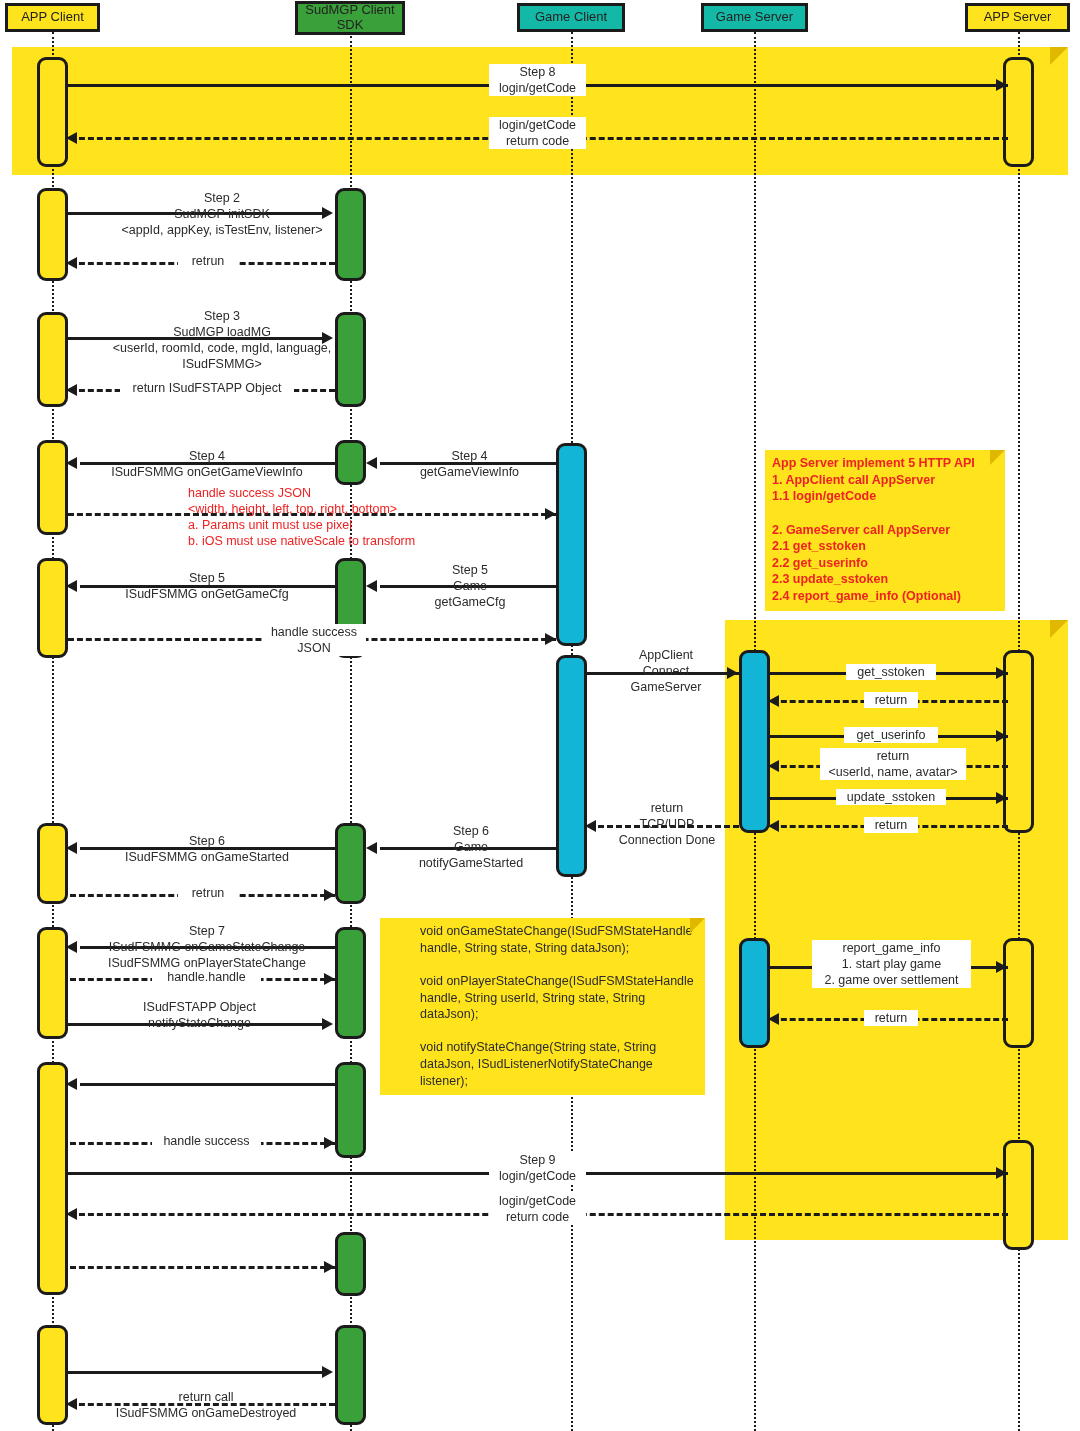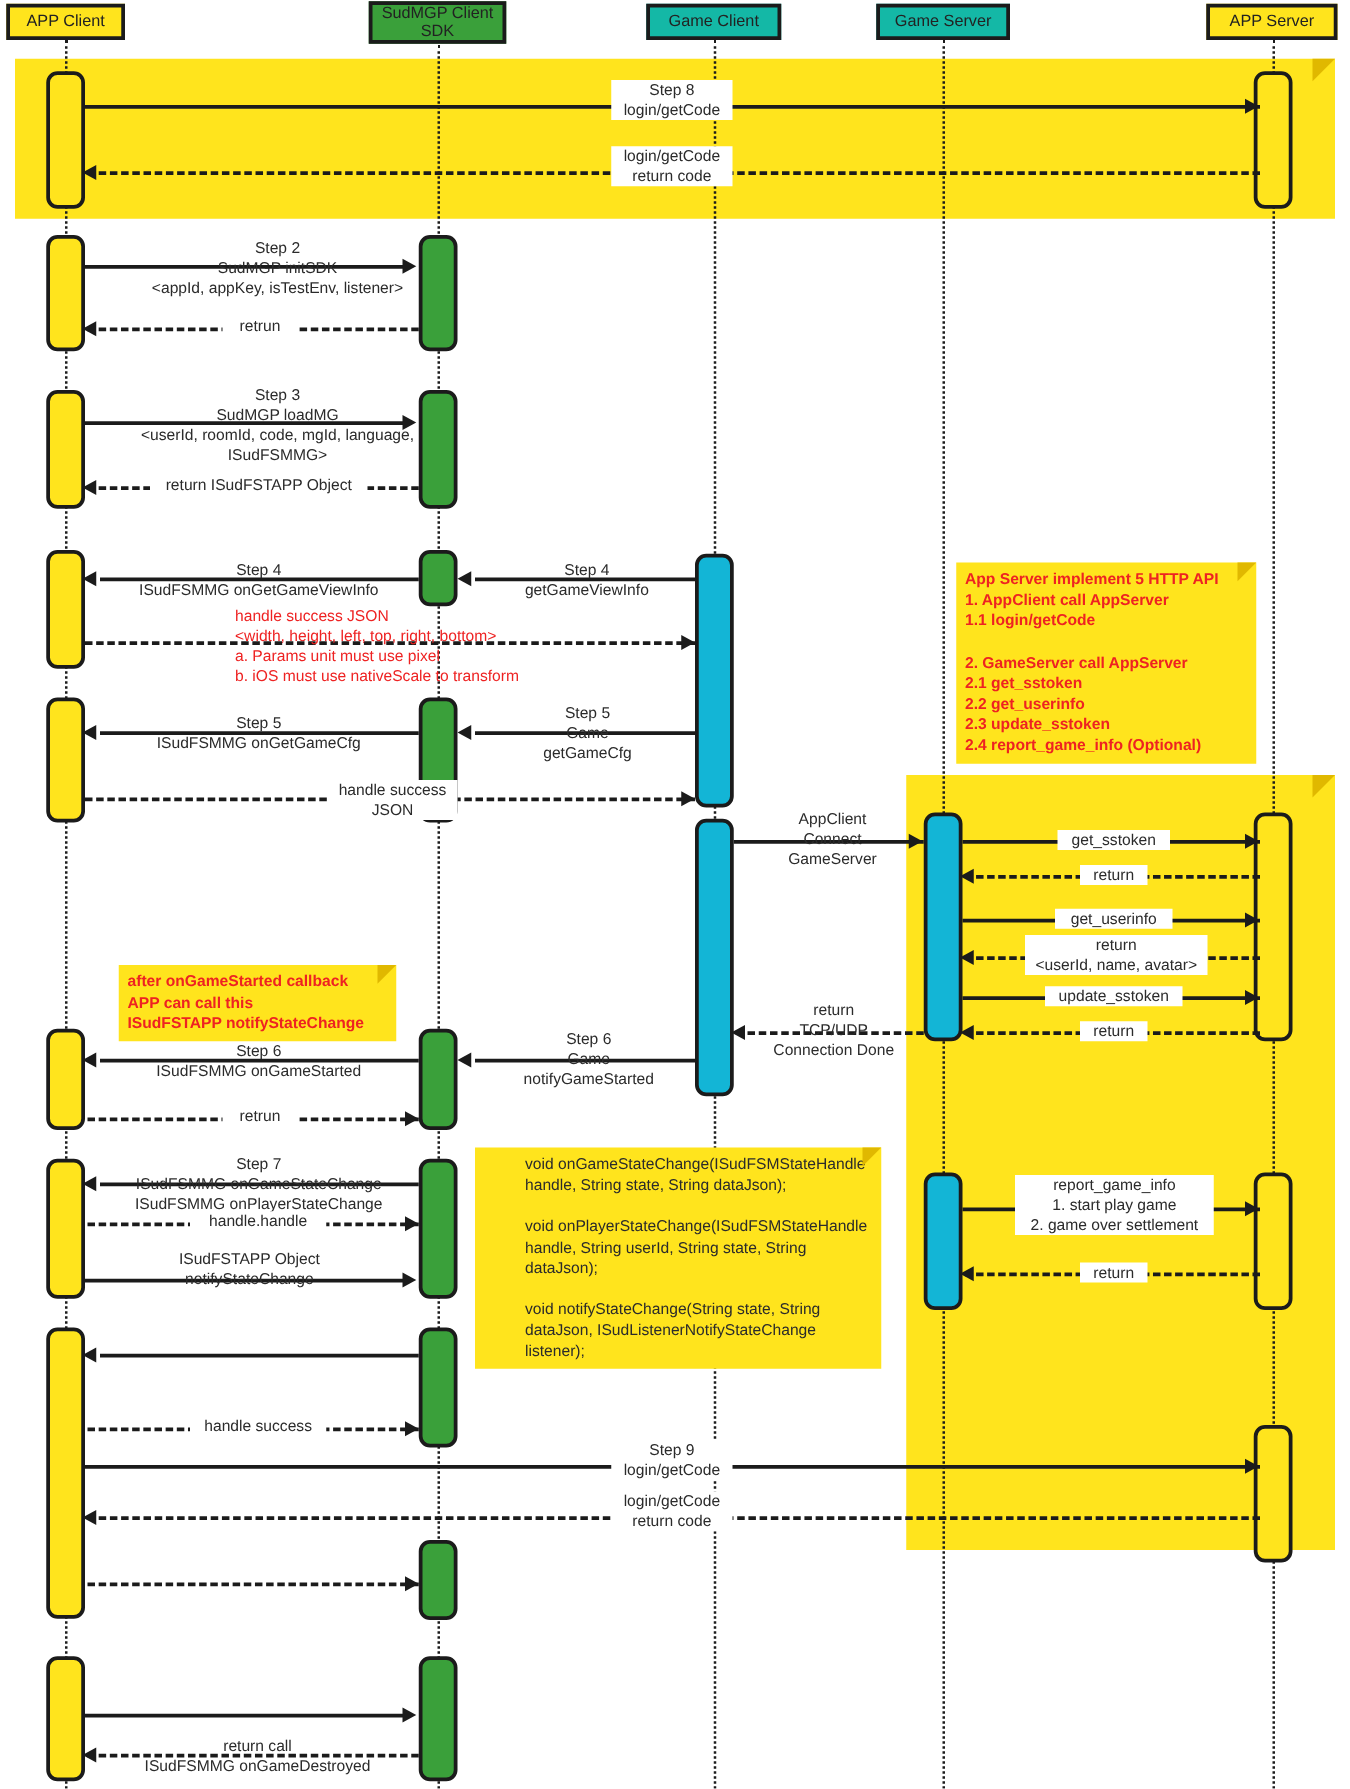--- a/index.html
+++ b/index.html
@@ -220,23 +220,20 @@
   <div class="msg dash" style="left:772px;top:825px;width:236px;"></div>
   <div class="arrowL" style="left:768px;top:820px;"></div>
   <div class="lbl" style="left:864px;top:817px;width:50px;">return</div>
 
   <div class="msg dash" style="left:589px;top:825px;width:150px;"></div>
   <div class="arrowL" style="left:585px;top:820px;"></div>
   <div class="lbl nobg" style="left:604px;top:800px;width:122px;">return
 TCP/UDP
 Connection Done</div>
 
-  <div class="note" style="left:95px;top:772px;width:222px;">after onGameStarted callback
-APP can call this
-ISudFSTAPP notifyStateChange<span class="fold"></span></div>
 
   <div class="msg" style="left:80px;top:847px;width:255px;"></div>
   <div class="arrowL" style="left:66px;top:842px;"></div>
   <div class="lbl nobg" style="left:96px;top:833px;width:218px;">Step 6
 ISudFSMMG onGameStarted</div>
 
   <div class="msg" style="left:380px;top:847px;width:176px;"></div>
   <div class="arrowL" style="left:366px;top:842px;"></div>
   <div class="lbl nobg" style="left:394px;top:823px;width:150px;">Step 6
 Game

